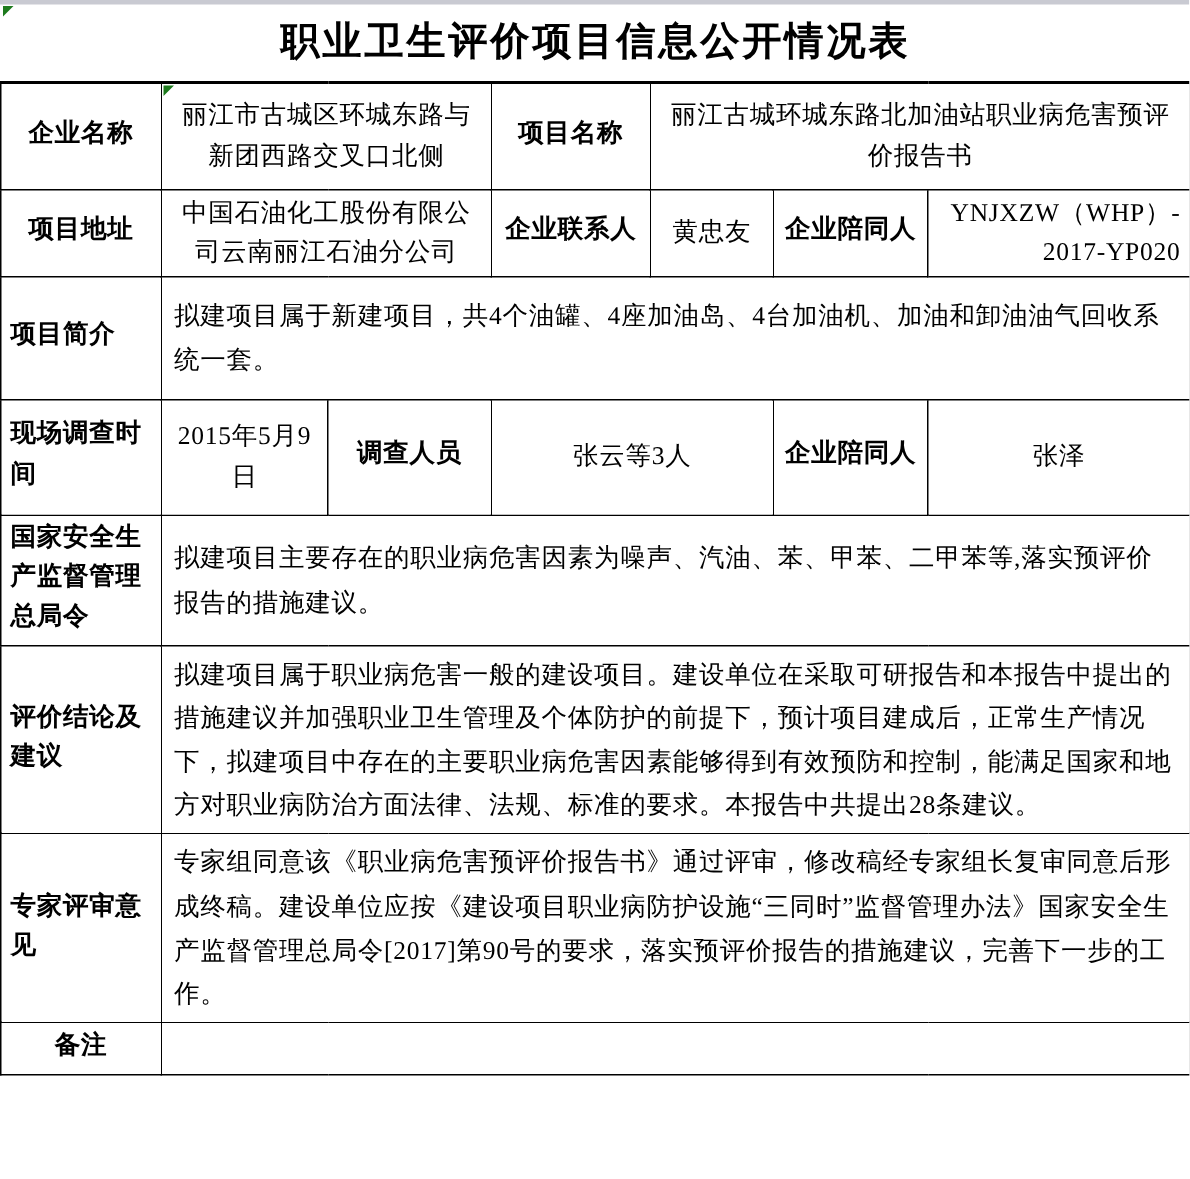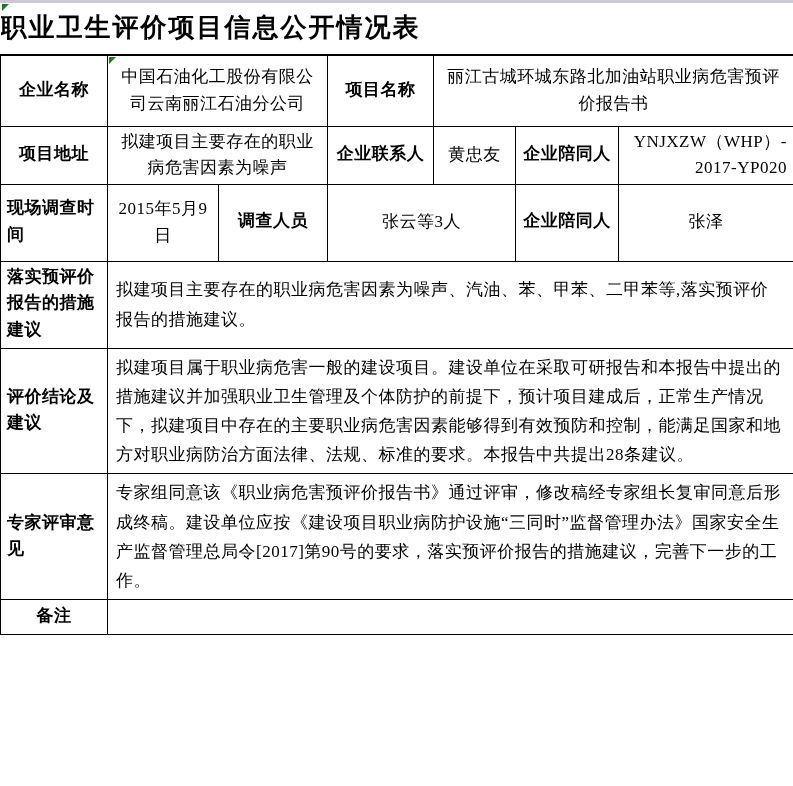--- a/index.html
+++ b/index.html
@@ -34,21 +34,21 @@
     letter-spacing: 0.5px;
     padding: 2px 6px;
     overflow: hidden;
     word-break: break-all;
     position: relative;
     background: #ffffff;
   }
   td.title-cell {
     border: none;
     border-bottom: 2.5px solid #000000;
-    text-align: left;
+    text-align: center;
     font-weight: bold;
     font-size: 26px;
     letter-spacing: 2px;
     padding: 0;
   }
   .lbl { font-weight: bold; font-family: Liberation Mono, monospace; }
   .left   { text-align: left; }
   .center { text-align: center; }
   .val-left { text-align: right; }
   .prewrap { white-space: pre-line; }
@@ -95,49 +95,53 @@
       <td class="title-cell" colspan="7">
         <span class="corner-marker"></span>
         <span>职业卫生评价项目信息公开情况表</span>
       </td>
     </tr>
 
     <tr class="h-r1">
       <td class="lbl center">企业名称</td>
       <td class="center" colspan="2">
         <span class="corner-marker"></span>
-        <span>中国石油化工股份有限公司云南丽江石油分公司</span>
+        <span>丽江市古城区环城东路与新团西路交叉口北侧</span>
       </td>
       <td class="lbl center">项目名称</td>
       <td class="center" colspan="3" style="padding:2px 10px">丽江古城环城东路北加油站职业病危害预评价报告书</td>
     </tr>
 
     <tr class="h-r2">
       <td class="lbl center">项目地址</td>
-      <td class="center" colspan="2">拟建项目主要存在的职业病危害因素为噪声</td>
+      <td class="center" colspan="2">中国石油化工股份有限公司云南丽江石油分公司</td>
       <td class="lbl center">企业联系人</td>
       <td class="center">黄忠友</td>
       <td class="lbl center">企业陪同人</td>
       <td class="val-left prewrap">YNJXZW（WHP）-
 2017-YP020</td>
     </tr>
 
+    <tr class="h-r3">
+      <td class="lbl left">项目简介</td>
+      <td class="left content" colspan="6">拟建项目属于新建项目，共4个油罐、4座加油岛、4台加油机、加油和卸油油气回收系统一套。</td>
+    </tr>
 
     <tr class="h-r4">
       <td class="lbl left">现场调查时间</td>
       <td class="center" style="padding:2px 2px">2015年5月9日</td>
       <td class="lbl center">调查人员</td>
       <td class="center" colspan="2">张云等3人</td>
       <td class="lbl center">企业陪同人</td>
       <td class="center">张泽</td>
     </tr>
 
 
     <tr class="h-r6">
-      <td class="lbl left">落实预评价报告的措施建议</td>
+      <td class="lbl left">国家安全生产监督管理总局令</td>
       <td class="left content" colspan="6">拟建项目主要存在的职业病危害因素为噪声、汽油、苯、甲苯、二甲苯等,落实预评价报告的措施建议。</td>
     </tr>
 
     <tr class="h-r7">
       <td class="lbl left">评价结论及建议</td>
       <td class="left content" colspan="6">拟建项目属于职业病危害一般的建设项目。建设单位在采取可研报告和本报告中提出的措施建议并加强职业卫生管理及个体防护的前提下，预计项目建成后，正常生产情况下，拟建项目中存在的主要职业病危害因素能够得到有效预防和控制，能满足国家和地方对职业病防治方面法律、法规、标准的要求。本报告中共提出28条建议。</td>
     </tr>
 
     <tr class="h-r8">
       <td class="lbl left">专家评审意见</td>

